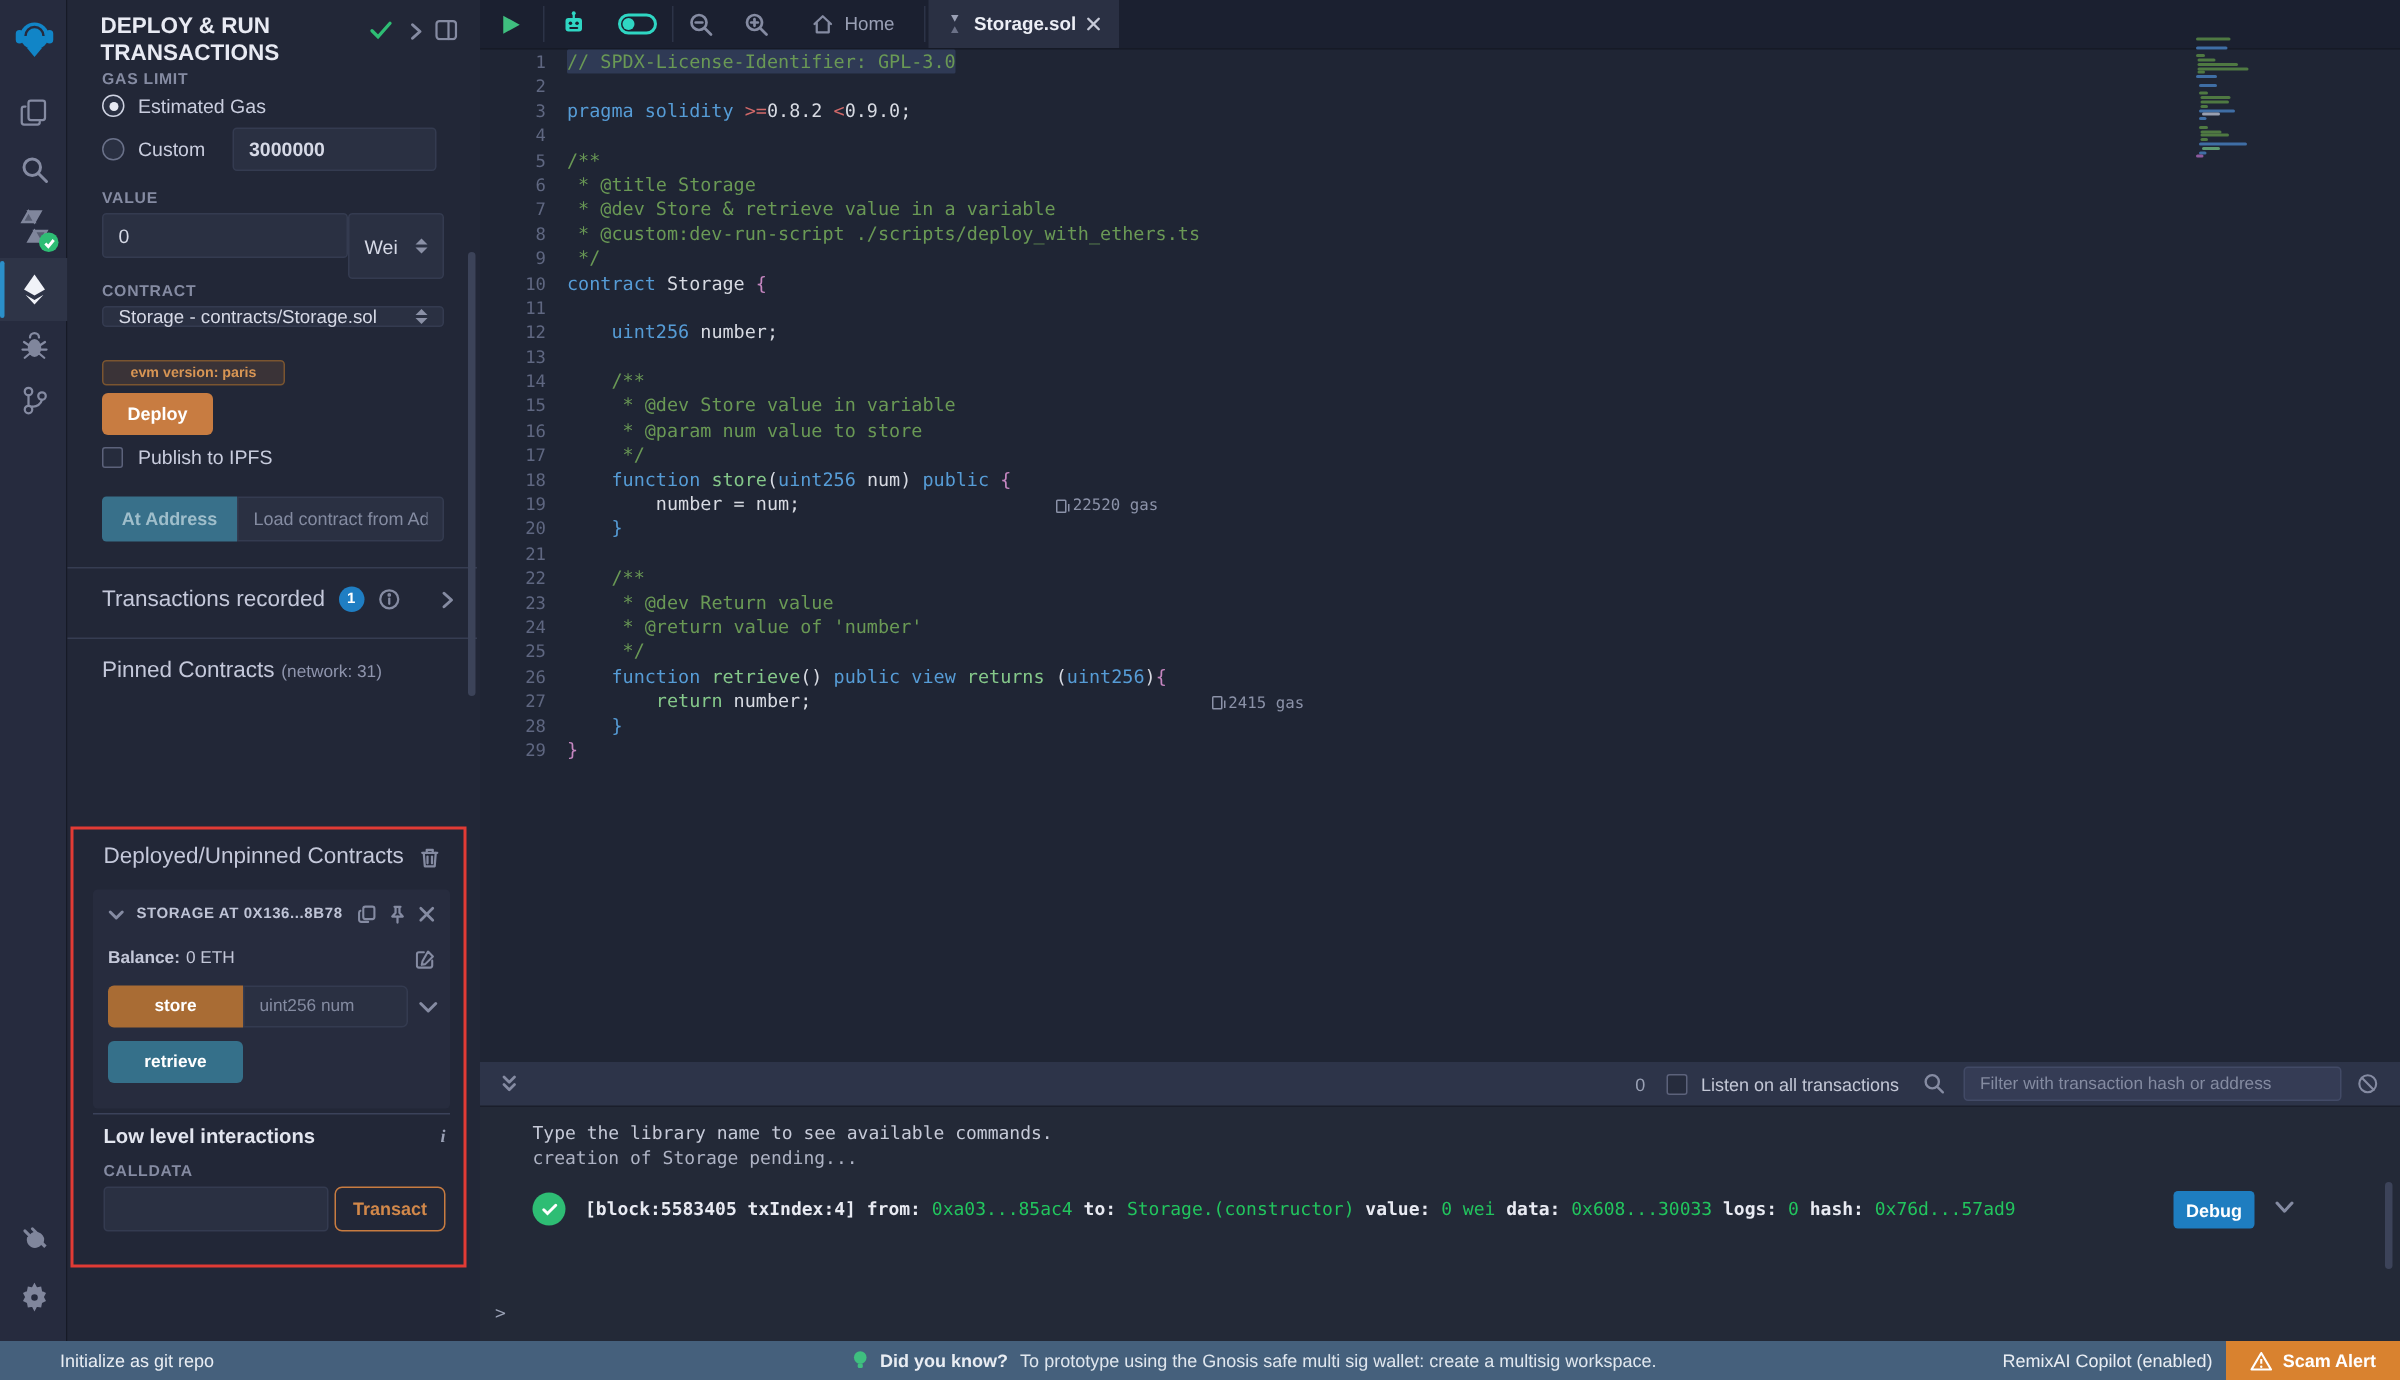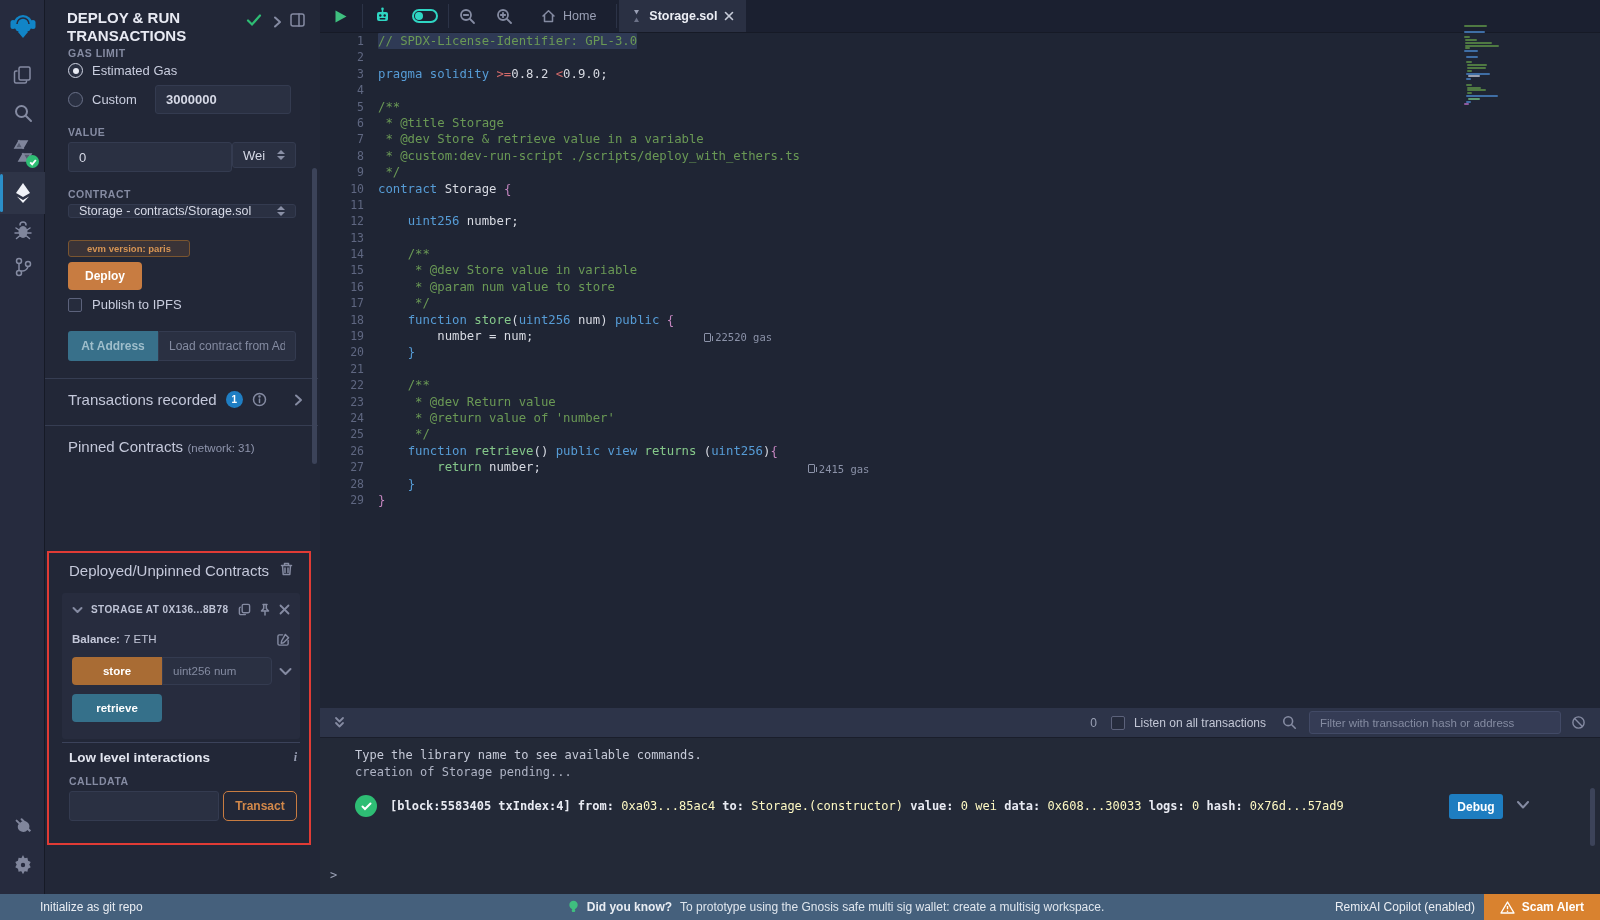--- a/index.html
+++ b/index.html
@@ -68,21 +68,21 @@
   .gas-ic { width:7px; height:9px; border:1px solid #8b92a8; border-radius:1px; position:relative; display:inline-block; }
   .gas-ic::after { content:""; position:absolute; right:-3px; top:2px; width:2px; height:5px; border-right:1px solid #8b92a8; }
   .minimap { position:absolute; right:58px; top:25px; width:78px; height:84px; cursor:pointer; }
   .mm-bar { position:absolute; height:2px; border-radius:1px; }
 
   
   .terminal { left:320px; top:708px; width:1280px; height:186px; background:#232937; }
   .termbar { position:absolute; left:0; top:0; width:1280px; height:30px; background:#2d3449; display:flex; align-items:center; border-bottom:1px solid #1a1e2b; }
   .term-txt { font-family:"DejaVu Sans Mono",monospace; font-size:12px; color:#c6cad8; }
   .txb { font-weight:bold; color:#e8eaf2; }
-  .txv { color:#fef9c3; }
+  .txv { color:#22c55e; }
   .btn-debug { background:#1e7dc0; color:#fff; font-size:12px; font-weight:bold; width:54px; height:25px; border-radius:3px; }
   .okcirc { width:22px; height:22px; border-radius:50%; background:#2ebd74; display:flex; align-items:center; justify-content:center; flex:none; }
 
   
   .statusbar { left:0; top:894px; width:1600px; height:26px; background:#45607c; display:flex; align-items:center; font-size:12px; color:#e9edf3; }
   .scam { position:absolute; right:0; top:0; height:26px; background:#d9822f; display:flex; align-items:center; gap:7px; padding:0 16px; color:#fff; font-weight:bold; font-size:12px; cursor:pointer; }
 
   svg.ic { stroke:#858ba2; fill:none; stroke-width:1.5; stroke-linecap:round; stroke-linejoin:round; }
 </style>
 </head>
@@ -191,21 +191,21 @@
       <span class="rlabel">Estimated Gas</span>
     </div>
     <div class="abs" style="left:23px;top:92px;display:flex;align-items:center;gap:9px">
       <span class="radio"></span>
       <span class="rlabel">Custom</span>
     </div>
     <input class="abs inp" style="left: 110px; top: 85px; width: 136px; height: 29px; font-weight: bold;" value="3000000">
 
     <div class="abs lbl" style="left:23px;top:126px">VALUE</div>
     <input class="abs inp" style="left: 23px; top: 142px; width: 164px; height: 30px;" value="0">
-    <div class="abs selbox" style="left:187px;top:142px;width:64px;height:26px">
+    <div class="abs selbox" style="left:187px;top:142px;width:64px;height:44px">
       <span>Wei</span>
       <span class="updn">
           <i class="u"></i>
           <i class="d"></i>
         </span>
     </div>
 
     <div class="abs lbl" style="left:23px;top:188px">CONTRACT</div>
     <div class="abs selbox" style="left:23px;top:204px;width:228px;height:14px">
       <span style="font-size:12.5px">Storage - contracts/Storage.sol</span>
@@ -238,21 +238,21 @@
         </svg>
     </div>
     <div class="hr" style="top:425px"></div>
 
     <div class="abs" style="left:23px;top:438px">
       <span class="sechead">Pinned Contracts</span>
       <span style="font-size:11.5px;color:#8f95ad">(network: 31)</span>
     </div>
 
     <div class="abs redbox" style="left:2px;top:551px;width:264px;height:294px">
-      <div class="abs" style="left:20px;top:9px;display:flex;align-items:flex-start;width:224px">
+      <div class="abs" style="left:20px;top:9px;display:flex;align-items:flex-end;width:224px">
         <span class="sechead">Deployed/Unpinned Contracts</span>
         <svg class="ic" width="13" height="14" viewBox="0 0 13 14" style="margin-left:auto">
             <path d="M1.5 3.5 h10 M4.5 3.5 v-2 h4 v2 M2.5 3.5 l.7 9 h6.6 l.7 -9"></path>
             <line x1="5" y1="6" x2="5" y2="10.5"></line>
             <line x1="8" y1="6" x2="8" y2="10.5"></line>
           </svg>
       </div>
       <div class="abs icard" style="left:13px;top:40px;width:238px;height:146px">
         <div class="abs" style="left:10px;top:10px;display:flex;align-items:center;gap:8px;width:218px">
           <svg class="ic" width="11" height="8" viewBox="0 0 11 8" style="stroke-width:2">
@@ -267,21 +267,21 @@
               <path d="M4 1.5 h4 M4.7 1.5 v4 l-2.2 2.5 h7 L7.3 5.5 v-4"></path>
               <line x1="6" y1="8" x2="6" y2="12"></line>
             </svg>
           <svg class="ic" width="11" height="11" viewBox="0 0 11 11" style="stroke-width:1.8">
               <line x1="1.5" y1="1.5" x2="9.5" y2="9.5"></line>
               <line x1="9.5" y1="1.5" x2="1.5" y2="9.5"></line>
             </svg>
         </div>
         <div class="abs" style="left:10px;top:40px;display:flex;width:218px;font-size:11.5px;color:#c3c7d8">
           <span style="font-weight:bold">Balance:</span>
-          <span style="margin-left:4px">7 ETH</span>
+          <span style="margin-left:4px">0 ETH</span>
           <svg class="ic" width="13" height="13" viewBox="0 0 14 14" style="margin-left:auto">
               <path d="M12 8 V11.5 a1.5 1.5 0 0 1 -1.5 1.5 H2.5 A1.5 1.5 0 0 1 1 11.5 V3.5 A1.5 1.5 0 0 1 2.5 2 H6"></path>
               <path d="M9 1.5 L12.5 5 L7 10.5 L4.5 11 L5 8.5 Z"></path>
             </svg>
         </div>
         <div class="abs" style="left:10px;top:64px;display:flex;align-items:center">
           <button class="btn btn-store" style="border-radius:4px 0 0 4px">store</button>
           <input class="inp" style="width: 110px; height: 28px; border-radius: 0px 4px 4px 0px; font-size: 11.5px;" placeholder="uint256 num">
           <svg class="ic" width="13" height="9" viewBox="0 0 13 9" style="margin-left:7px;stroke-width:2">
               <polyline points="1.5,2 6.5,7 11.5,2"></polyline>

